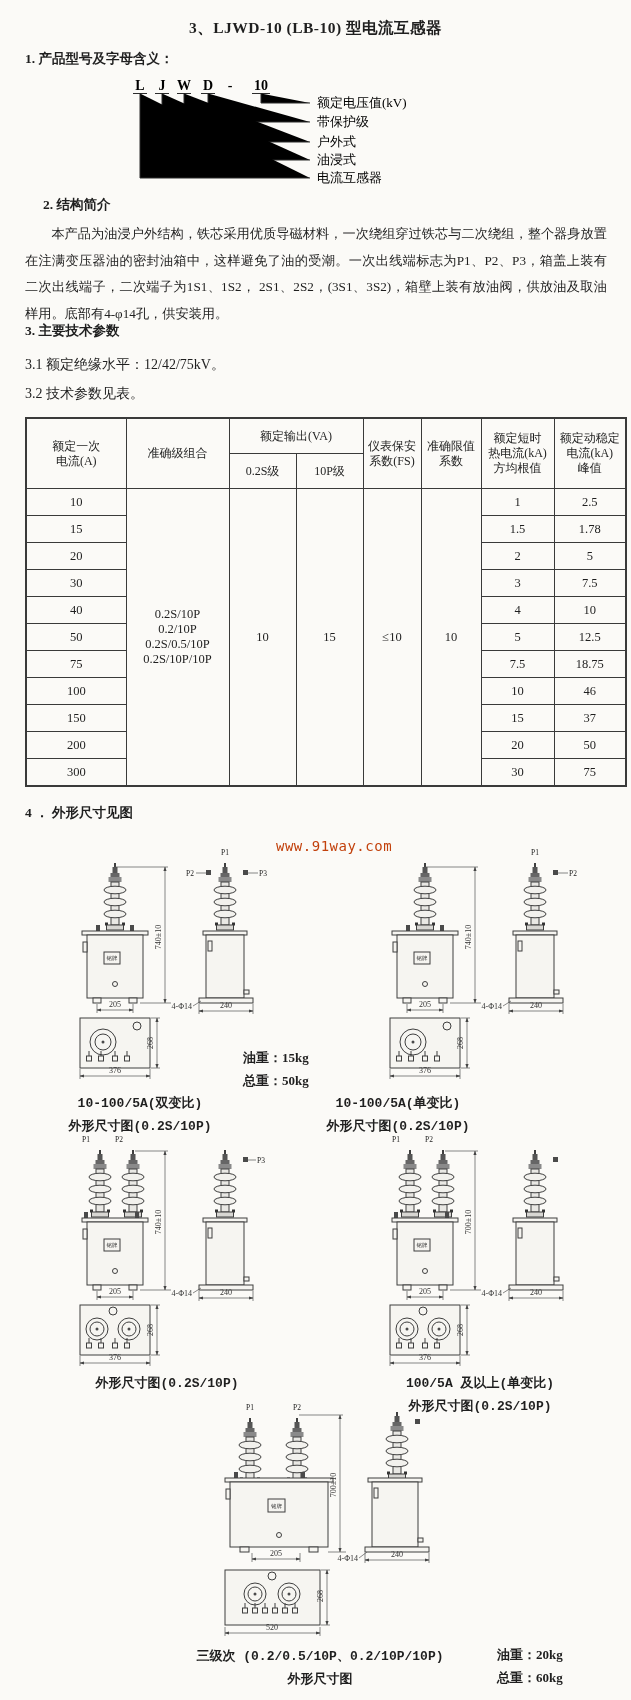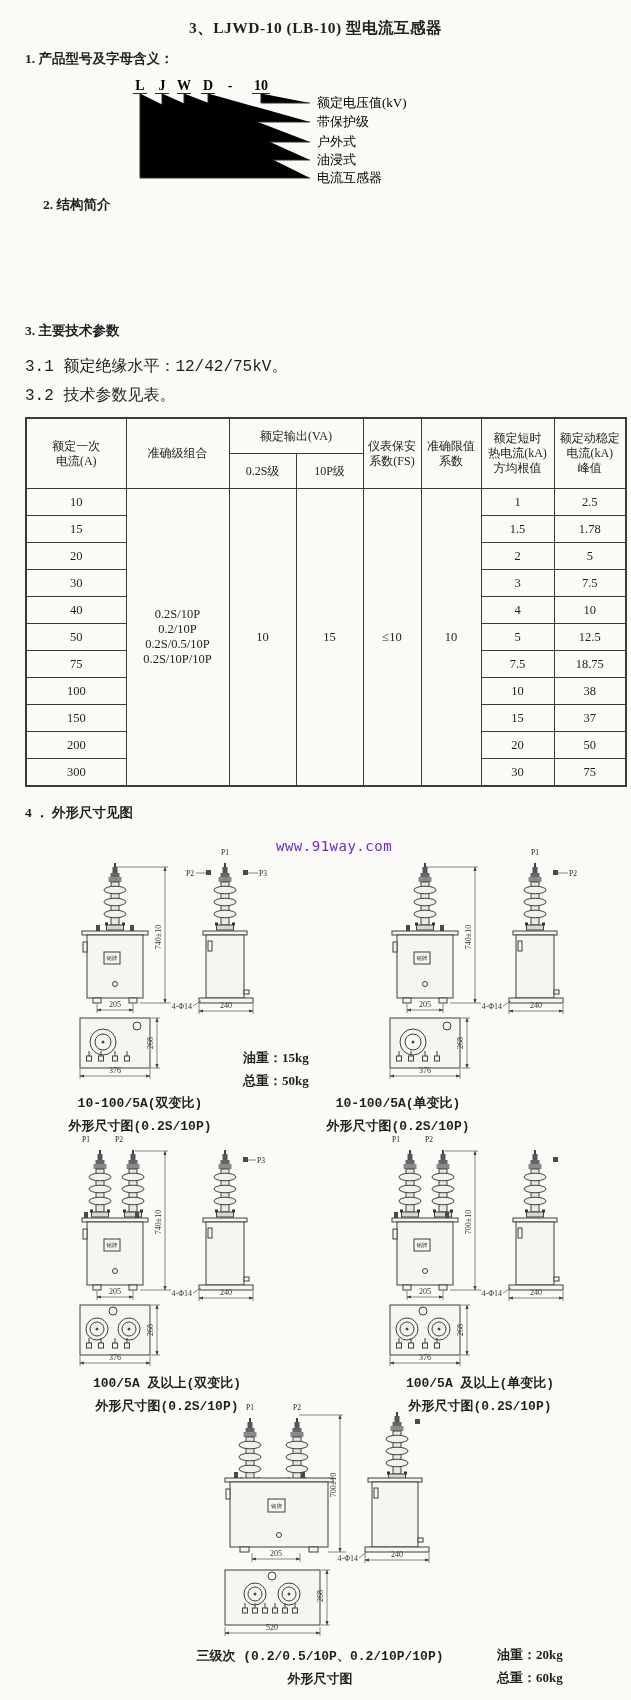--- a/index.html
+++ b/index.html
@@ -7,40 +7,40 @@
         font-family:"Liberation Serif","DejaVu Serif",serif;color:#1f1f1f;overflow:hidden;}
   .abs{position:absolute;}
   .title{top:18px;left:0;width:100%;text-align:center;font-size:15.5px;font-weight:bold;letter-spacing:.5px;}
   .h{font-weight:bold;font-size:13.5px;}
   .s1h{top:50px;left:25px;}
   .s2h{top:196px;left:23px;margin-left:20px;}
   .s3h{top:322px;left:25px;}
   .s4h{top:804px;left:25px;}
   .body-par{top:221px;left:25px;width:582px;font-size:13.2px;line-height:26.5px;
             text-indent:2em;text-align:justify;}
-  .plain{font-size:16px;font-family:Liberation Mono, monospace;}
+  .plain{font-size:14px;}
   .i31{top:356px;left:25px;}
   .i32{top:385px;left:25px;}
   
   .model-svg{top:76px;left:0;}
   .model-svg text{font-family:"Liberation Serif","DejaVu Serif",serif;}
   .mletter{font-size:14px;font-weight:bold;}
   .mlabel{font-size:13px;}
   .mline{stroke:#2c2c2c;stroke-width:1;}
   
   table.params{position:absolute;top:417px;left:25px;width:600px;border-collapse:collapse;
                border:2px solid #3a3a3a;table-layout:fixed;font-size:12.5px;}
   table.params th,table.params td{border:1px solid #3a3a3a;text-align:center;padding:0 2px;
                font-weight:normal;line-height:15px;}
   table.params thead th{height:34px;font-size:12px;}
   table.params tbody td{height:26px;}
   td.combo{text-align:left;padding-left:9px;line-height:27px;font-size:12.5px;}
   
   .wm{top:838px;left:276px;font-family:"DejaVu Sans Mono",monospace;font-size:14px;
-      color:#6d28d9;letter-spacing:.5px;}
+      color:#c2410c;letter-spacing:.5px;}
   
   svg.draw{position:absolute;overflow:visible;}
   .ln{stroke:#3f3f3f;stroke-width:1;fill:none;}
   .bx{stroke:#3f3f3f;stroke-width:1;fill:#f6f5f1;}
   .dk{fill:#4a4a4a;stroke:none;}
   .dl{stroke:#555;stroke-width:.7;fill:none;}
   text.dm{font-family:"Liberation Serif","DejaVu Serif",serif;font-size:8px;fill:#333;}
   text.pl{font-family:"Liberation Serif","DejaVu Serif",serif;font-size:7.5px;fill:#222;}
   text.np{font-family:"Liberation Serif","DejaVu Serif",serif;font-size:5.5px;fill:#333;}
   .cap{font-size:13px;font-weight:600;text-align:center;line-height:23px;font-family:Liberation Mono, monospace;}
@@ -93,20 +93,21 @@
     <polyline class="mline" points="162,17.5 162,84 310,84"></polyline>
     <polyline class="mline" points="140,17.5 140,102 310,102"></polyline>
     <text class="mlabel" x="317" y="31">额定电压值(kV)</text>
     <text class="mlabel" x="317" y="50">带保护级</text>
     <text class="mlabel" x="317" y="70">户外式</text>
     <text class="mlabel" x="317" y="88">油浸式</text>
     <text class="mlabel" x="317" y="106">电流互感器</text>
   </svg>
 
   <div class="abs h s2h">2.  结构简介</div>
+  <div class="abs body-par">本产品为油浸户外结构，铁芯采用优质导磁材料，一次绕组穿过铁芯与二次绕组，整个器身放置在注满变压器油的密封油箱中，这样避免了油的受潮。一次出线端标志为P1、P2、P3，箱盖上装有二次出线端子，二次端子为1S1、1S2， 2S1、2S2，(3S1、3S2)，箱壁上装有放油阀，供放油及取油样用。底部有4-φ14孔，供安装用。</div>
   <div class="abs h s3h">3.  主要技术参数</div>
   <div class="abs plain i31">3.1 额定绝缘水平：12/42/75kV。</div>
   <div class="abs plain i32">3.2  技术参数见表。</div>
 
   <table class="params">
     <colgroup>
       <col style="width:100px">
         <col style="width:103px">
         <col style="width:67px">
         <col style="width:67px">
@@ -193,21 +194,21 @@
         <td>12.5</td>
       </tr>
       <tr>
         <td>75</td>
         <td>7.5</td>
         <td>18.75</td>
       </tr>
       <tr>
         <td>100</td>
         <td>10</td>
-        <td>38</td>
+        <td>46</td>
       </tr>
       <tr>
         <td>150</td>
         <td>15</td>
         <td>37</td>
       </tr>
       <tr>
         <td>200</td>
         <td>20</td>
         <td>50</td>
@@ -502,21 +503,20 @@
       <line class="dl" x1="40" y1="231" x2="110" y2="231" marker-start="url(#ma)" marker-end="url(#ma)"></line>
       <text class="dm" x="75" y="228" text-anchor="middle">376</text>
       <line class="dl" x1="111" y1="173" x2="120" y2="173"></line>
         <line class="dl" x1="111" y1="223" x2="120" y2="223"></line>
       <line class="dl" x1="117" y1="173" x2="117" y2="223" marker-start="url(#ma)" marker-end="url(#ma)"></line>
       <text class="dm" x="113" y="198" text-anchor="middle" transform="rotate(-90 113 198)">268</text>
     </g>
   </svg>
 
   <div class="abs cap" style="left:42px;top:1372px;width:250px">
-    <div>100/5A 及以上(双变比)</div>
     <div>外形尺寸图(0.2S/10P)</div>
   </div>
   <div class="abs cap" style="left:355px;top:1372px;width:250px">
     <div>100/5A 及以上(单变比)</div>
     <div>外形尺寸图(0.2S/10P)</div>
   </div>
 
   <svg class="draw" style="left:170px;top:1400px" width="300" height="245" viewBox="0 0 300 245">
     <g>
       <use href="#insul" x="68" y="18"></use>

